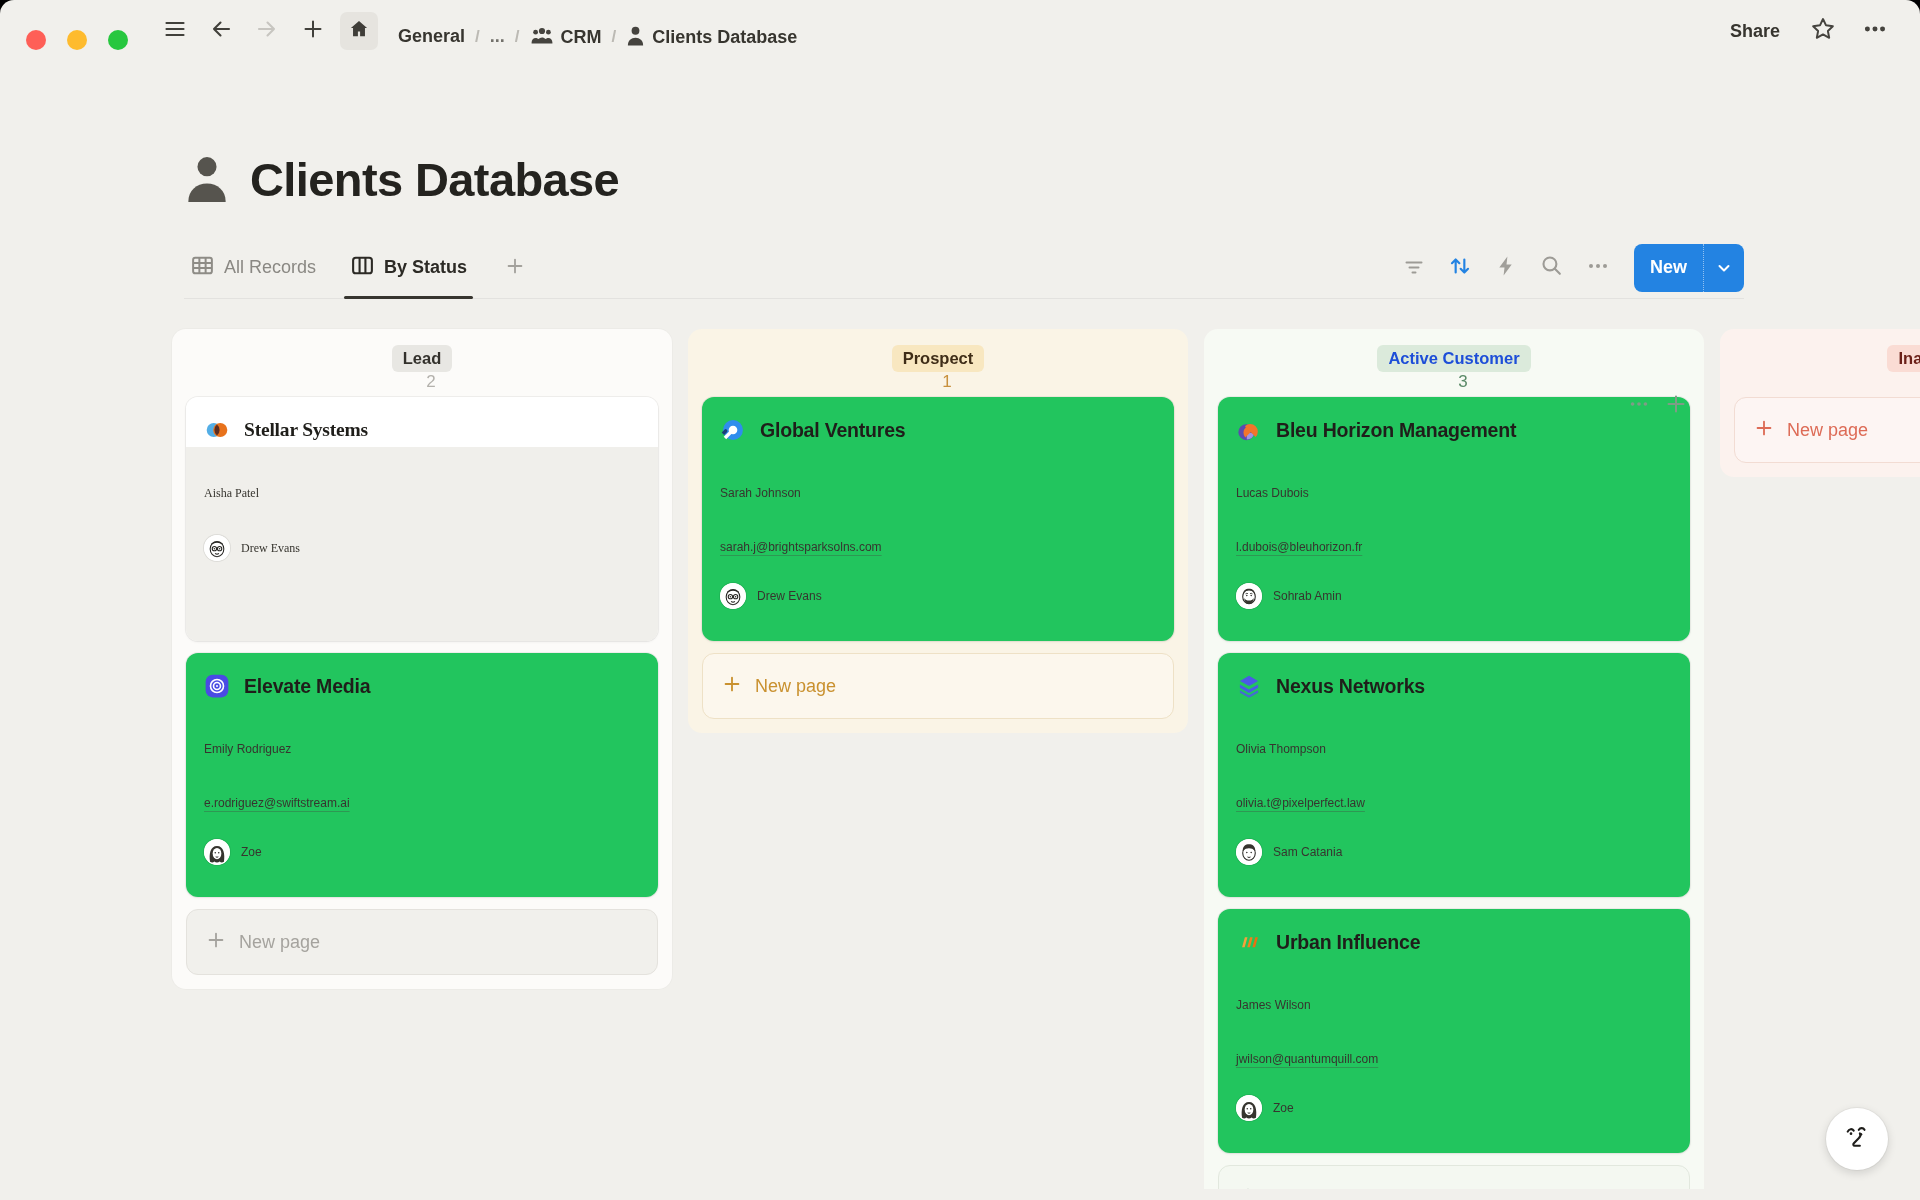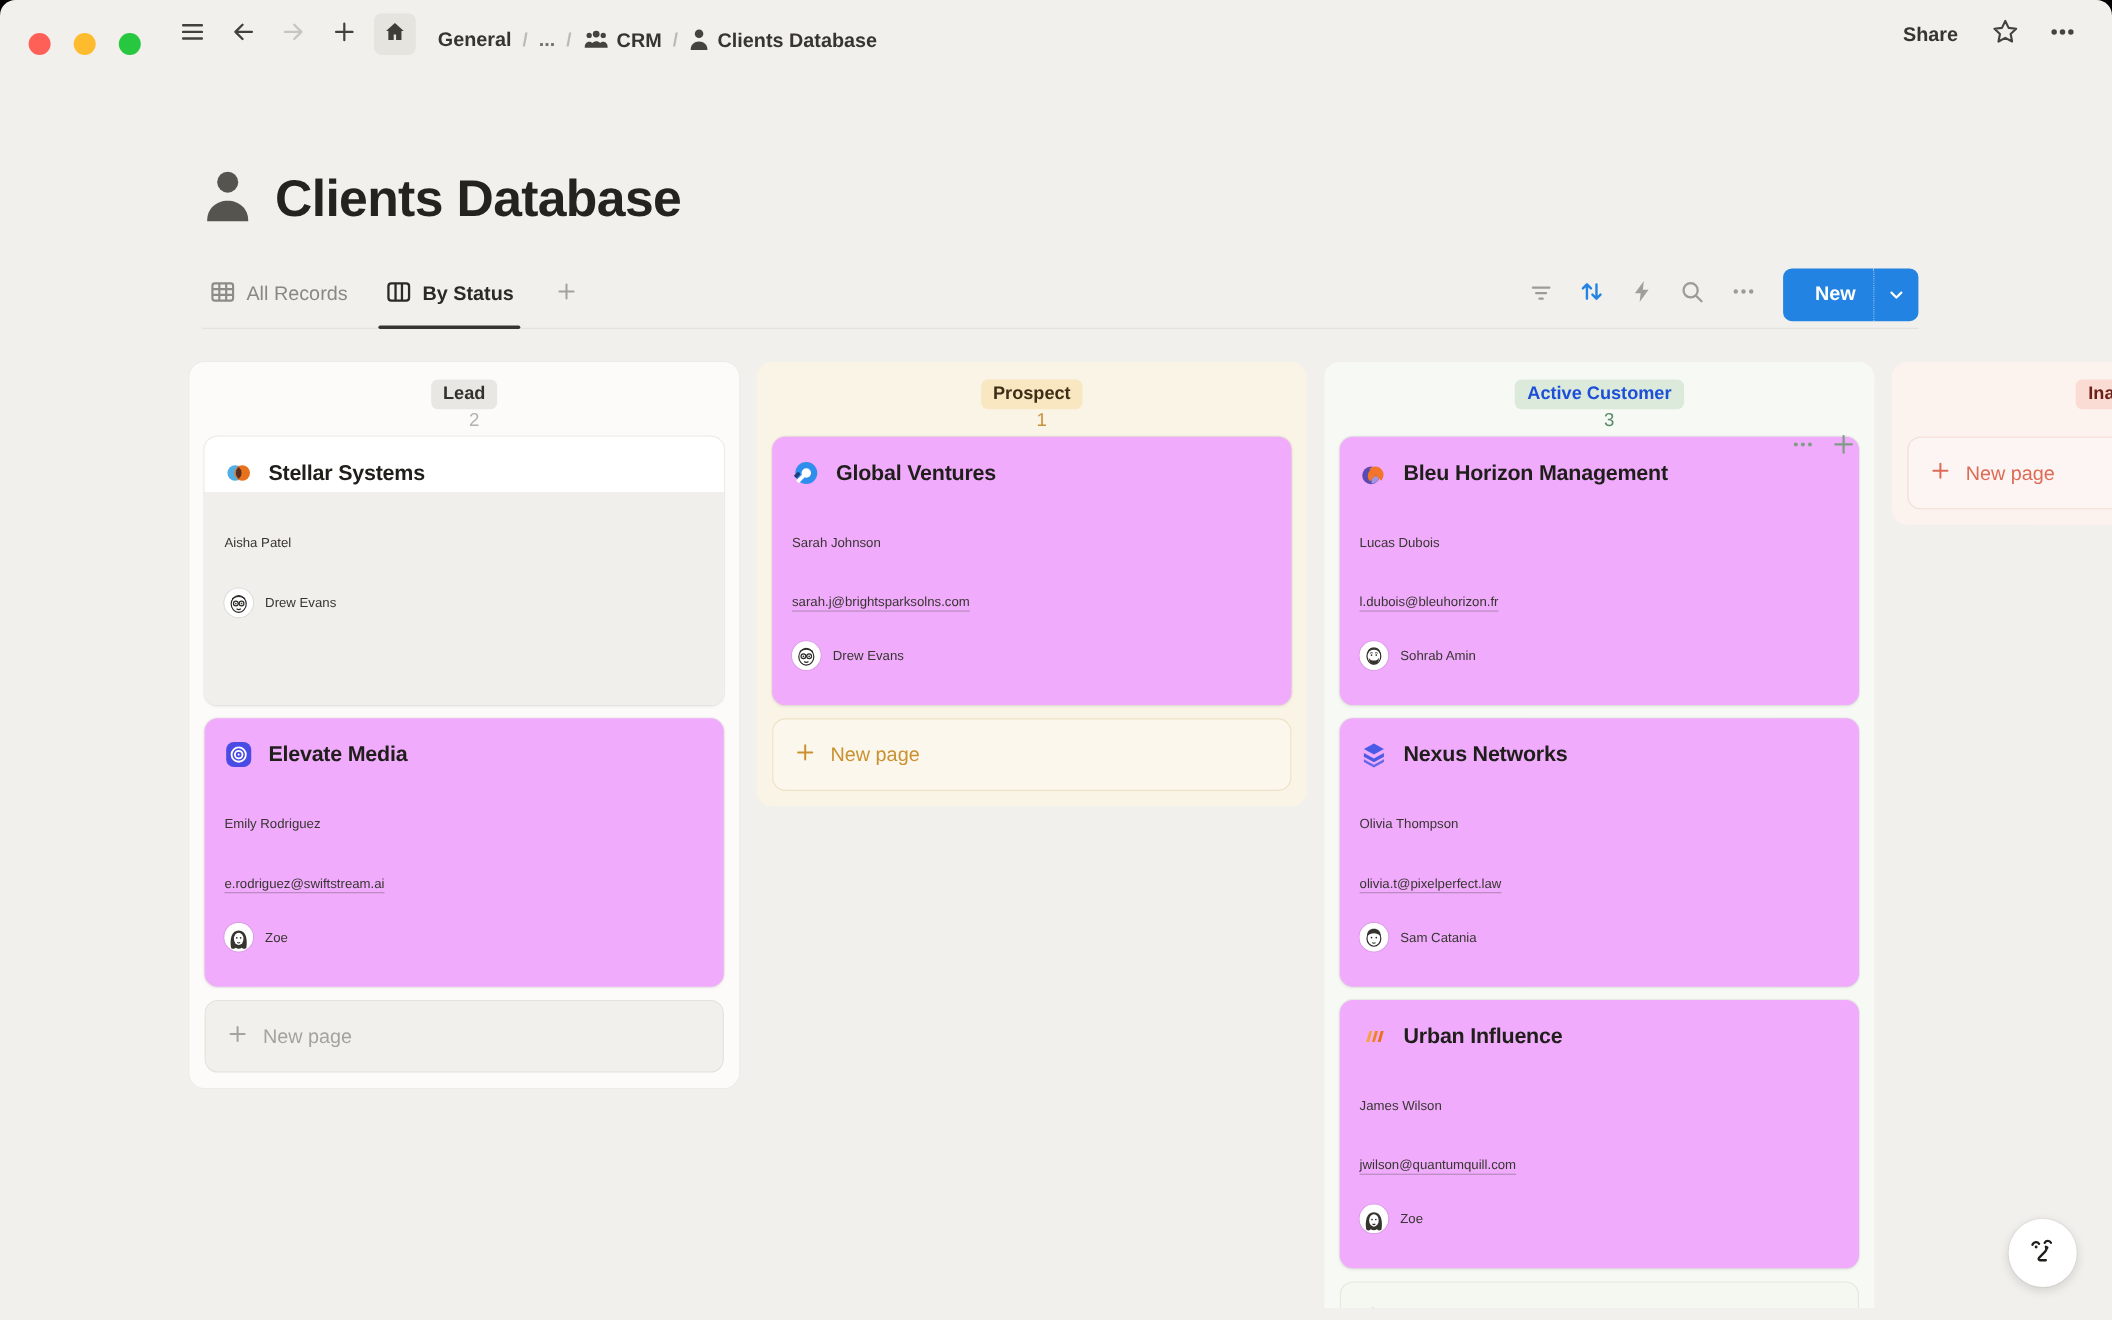--- a/index.html
+++ b/index.html
@@ -31,21 +31,21 @@
   
   .tabbar{margin:30px 176px 0 184px;display:flex;align-items:center;height:62px;border-bottom:1px solid rgba(0,0,0,.055);box-sizing:border-box;position:relative;}
   .vtab{display:flex;align-items:center;gap:9px;font-size:18px;padding:0 6px;height:100%;position:relative;margin-right:22px;}
   .vtab.inactive{color:#8a8883;font-weight:500;}
   .vtab.active{color:#2c2a25;font-weight:600;}
   .vtab.active::after{content:"";position:absolute;left:0;right:0;bottom:-1px;height:3px;background:#37352f;border-radius:2px;}
   .tab-plus{color:#a3a19c;margin-left:2px;}
   .tabbar-right{margin-left:auto;display:flex;align-items:center;gap:10px;}
   .tool-ic{display:flex;align-items:center;justify-content:center;width:36px;height:36px;border-radius:6px;}
   .new-btn{display:flex;align-items:stretch;background:#2383e2;border-radius:8px;height:48px;margin-left:8px;overflow:hidden;color:#fff;}
-  .new-btn .nb-label{display:flex;align-items:center;padding:0 16px 0 29px;font-size:18px;font-weight:700;}
+  .new-btn .nb-label{display:flex;align-items:center;padding:0 16px 0 16px;font-size:18px;font-weight:700;}
   .new-btn .nb-caret{display:flex;align-items:center;padding:0 12px;border-left:1px dotted rgba(255,255,255,.5);}
 
   
   .board{display:flex;align-items:flex-start;gap:16px;padding:30px 0 0 172px;height:890px;box-sizing:border-box;overflow:hidden;}
   .column{width:500px;flex:none;border-radius:14px;padding:14px;box-sizing:border-box;}
   .col-lead{background:#fcfbf9;box-shadow:0 0 0 1px rgba(0,0,0,.02);}
   .col-prospect{background:#faf4e6;}
   .col-active{background:#f7faf4;height:876px;}
   .col-inactive{background:#fcf2ee;}
   .col-header{display:flex;align-items:center;height:36px;margin:2px 2px 16px 2px;flex-direction:column;}
@@ -53,22 +53,22 @@
   .pill-lead{background:#e8e7e3;color:#33312c;}
   .pill-prospect{background:#f8e7c0;color:#3f2d17;}
   .pill-active{background:#dbeadb;color:#1d4ed8;}
   .pill-inactive{background:#fadcd4;color:#6b2018;}
   .col-count{margin-left:18px;font-size:17px;}
   .count-lead{color:#b3b1ac;}
   .count-prospect{color:#c8913d;}
   .count-active{color:#5b8a68;}
   .col-actions{margin-left:auto;display:flex;align-items:center;gap:14px;color:#7f9c86;}
 
-  .card{background:#f0abfc;border-radius:12px;box-shadow:0 0 0 1px rgba(15,15,15,.05),0 1px 3px rgba(15,15,15,.06);padding:18px 18px 20px 18px;margin-bottom:12px;min-height:244px;box-sizing:border-box;}
-  .card.card-hovered{background:linear-gradient(180deg,#ffffff 0,#ffffff 50px,#f0efeb 50px,#f0efeb 100%);}
+  .card{background:#22c55e;border-radius:12px;box-shadow:0 0 0 1px rgba(15,15,15,.05),0 1px 3px rgba(15,15,15,.06);padding:18px 18px 20px 18px;margin-bottom:12px;min-height:244px;box-sizing:border-box;}
+  .card.card-hovered{background:linear-gradient(180deg,#ffffff 0,#ffffff 50px,#f0efeb 50px,#f0efeb 100%);font-family:Liberation Serif, serif;}
   .card-title-row{display:flex;align-items:center;gap:14px;height:30px;margin-bottom:36px;}
   .card-title{font-size:19.5px;font-weight:600;color:#1f1e1a;letter-spacing:-.2px;}
   .logo{width:26px;height:26px;flex:none;display:flex;}
   .prop{font-size:12px;color:#37352f;line-height:24px;}
   .prop.contact{margin-bottom:30px;}
   .prop.email{margin-bottom:24px;}
   .prop.email span{text-decoration:underline;text-decoration-color:rgba(70,68,63,.35);text-underline-offset:4px;text-decoration-thickness:1px;}
   .person-row{display:flex;align-items:center;gap:11px;}
   .avatar{width:26px;height:26px;flex:none;border-radius:50%;overflow:hidden;display:flex;background:#fff;box-shadow:0 0 0 1px rgba(0,0,0,.08);}
 

